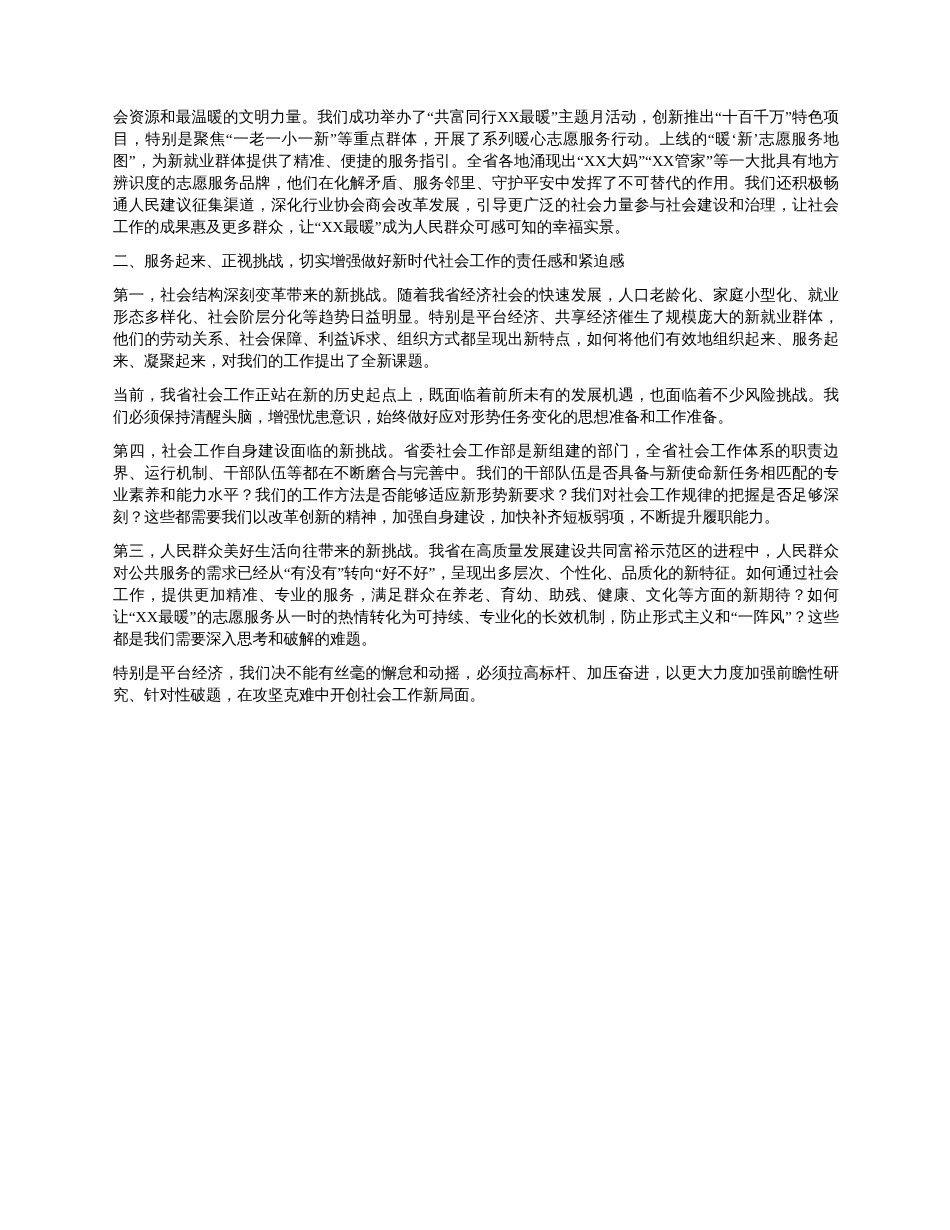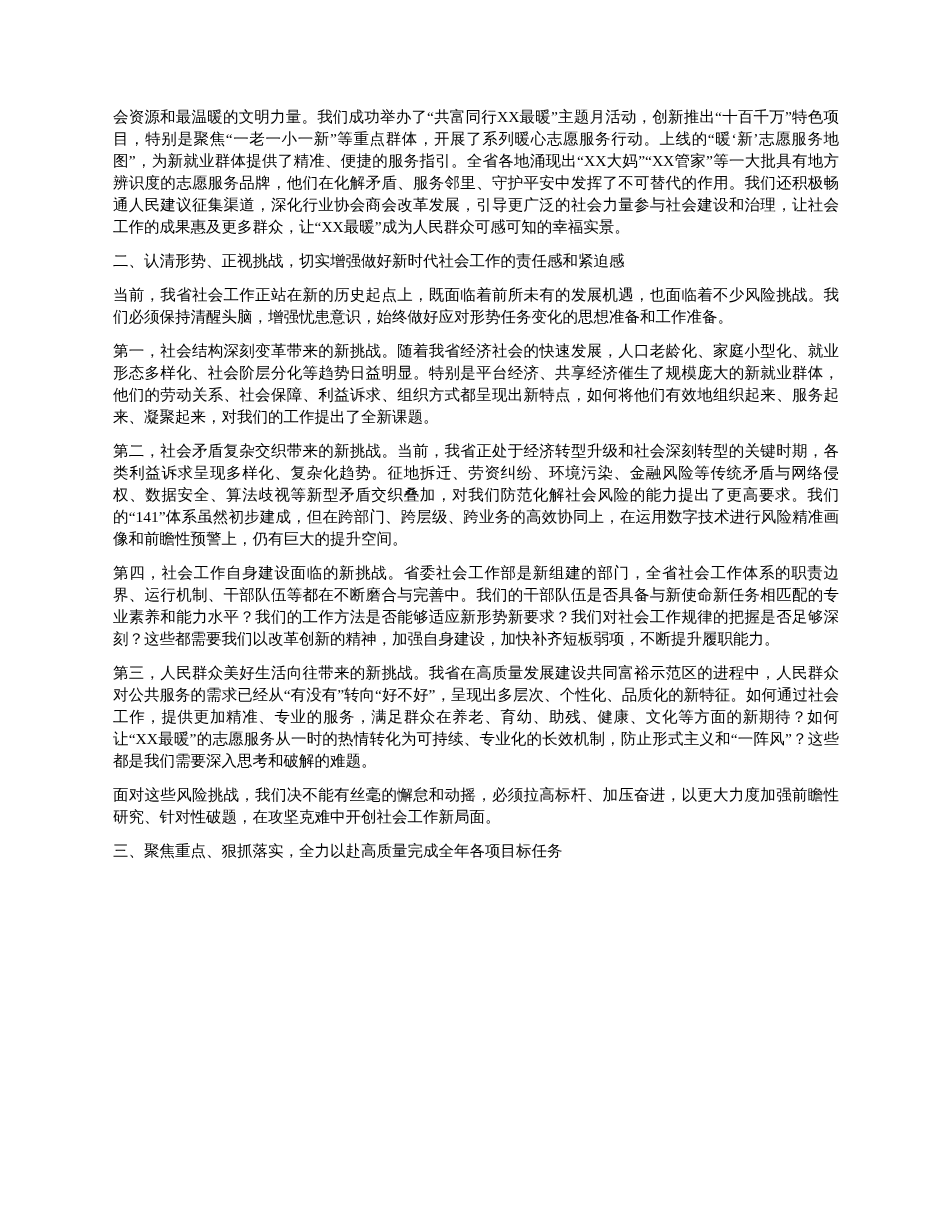--- a/index.html
+++ b/index.html
@@ -38,22 +38,20 @@
     
     font-weight: normal;
   }
 </style>
 </head>
 <body>
 
 <div class="page">
   <div class="content">
     <p class="para">会资源和最温暖的文明力量。我们成功举办了“共富同行XX最暖”主题月活动，创新推出“十百千万”特色项目，特别是聚焦“一老一小一新”等重点群体，开展了系列暖心志愿服务行动。上线的“暖‘新’志愿服务地图”，为新就业群体提供了精准、便捷的服务指引。全省各地涌现出“XX大妈”“XX管家”等一大批具有地方辨识度的志愿服务品牌，他们在化解矛盾、服务邻里、守护平安中发挥了不可替代的作用。我们还积极畅通人民建议征集渠道，深化行业协会商会改革发展，引导更广泛的社会力量参与社会建设和治理，让社会工作的成果惠及更多群众，让“XX最暖”成为人民群众可感可知的幸福实景。</p>
-    <p class="para heading">二、认清形势、正视挑战，切实增强做好新时代社会工作的责任感和紧迫感</p>
+    <p class="para heading">二、服务起来、正视挑战，切实增强做好新时代社会工作的责任感和紧迫感</p>
+    <p class="para">第一，社会结构深刻变革带来的新挑战。随着我省经济社会的快速发展，人口老龄化、家庭小型化、就业形态多样化、社会阶层分化等趋势日益明显。特别是平台经济、共享经济催生了规模庞大的新就业群体，他们的劳动关系、社会保障、利益诉求、组织方式都呈现出新特点，如何将他们有效地组织起来、服务起来、凝聚起来，对我们的工作提出了全新课题。</p>
     <p class="para">当前，我省社会工作正站在新的历史起点上，既面临着前所未有的发展机遇，也面临着不少风险挑战。我们必须保持清醒头脑，增强忧患意识，始终做好应对形势任务变化的思想准备和工作准备。</p>
-    <p class="para">第一，社会结构深刻变革带来的新挑战。随着我省经济社会的快速发展，人口老龄化、家庭小型化、就业形态多样化、社会阶层分化等趋势日益明显。特别是平台经济、共享经济催生了规模庞大的新就业群体，他们的劳动关系、社会保障、利益诉求、组织方式都呈现出新特点，如何将他们有效地组织起来、服务起来、凝聚起来，对我们的工作提出了全新课题。</p>
-    <p class="para">第二，社会矛盾复杂交织带来的新挑战。当前，我省正处于经济转型升级和社会深刻转型的关键时期，各类利益诉求呈现多样化、复杂化趋势。征地拆迁、劳资纠纷、环境污染、金融风险等传统矛盾与网络侵权、数据安全、算法歧视等新型矛盾交织叠加，对我们防范化解社会风险的能力提出了更高要求。我们的“141”体系虽然初步建成，但在跨部门、跨层级、跨业务的高效协同上，在运用数字技术进行风险精准画像和前瞻性预警上，仍有巨大的提升空间。</p>
     <p class="para">第四，社会工作自身建设面临的新挑战。省委社会工作部是新组建的部门，全省社会工作体系的职责边界、运行机制、干部队伍等都在不断磨合与完善中。我们的干部队伍是否具备与新使命新任务相匹配的专业素养和能力水平？我们的工作方法是否能够适应新形势新要求？我们对社会工作规律的把握是否足够深刻？这些都需要我们以改革创新的精神，加强自身建设，加快补齐短板弱项，不断提升履职能力。</p>
     <p class="para">第三，人民群众美好生活向往带来的新挑战。我省在高质量发展建设共同富裕示范区的进程中，人民群众对公共服务的需求已经从“有没有”转向“好不好”，呈现出多层次、个性化、品质化的新特征。如何通过社会工作，提供更加精准、专业的服务，满足群众在养老、育幼、助残、健康、文化等方面的新期待？如何让“XX最暖”的志愿服务从一时的热情转化为可持续、专业化的长效机制，防止形式主义和“一阵风”？这些都是我们需要深入思考和破解的难题。</p>
-    <p class="para">面对这些风险挑战，我们决不能有丝毫的懈怠和动摇，必须拉高标杆、加压奋进，以更大力度加强前瞻性研究、针对性破题，在攻坚克难中开创社会工作新局面。</p>
-    <p class="para heading">三、聚焦重点、狠抓落实，全力以赴高质量完成全年各项目标任务</p>
+    <p class="para">特别是平台经济，我们决不能有丝毫的懈怠和动摇，必须拉高标杆、加压奋进，以更大力度加强前瞻性研究、针对性破题，在攻坚克难中开创社会工作新局面。</p>
   </div>
 </div>
 
 </body></html>

